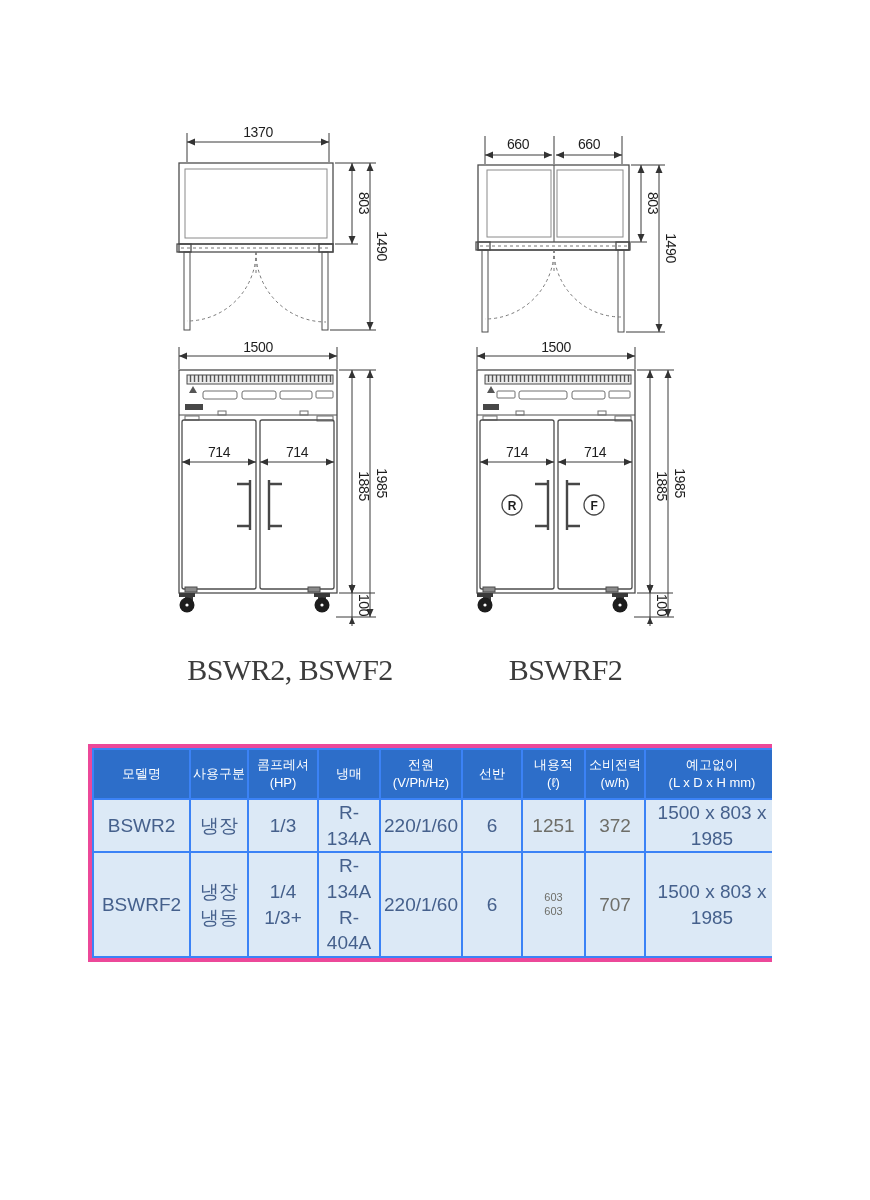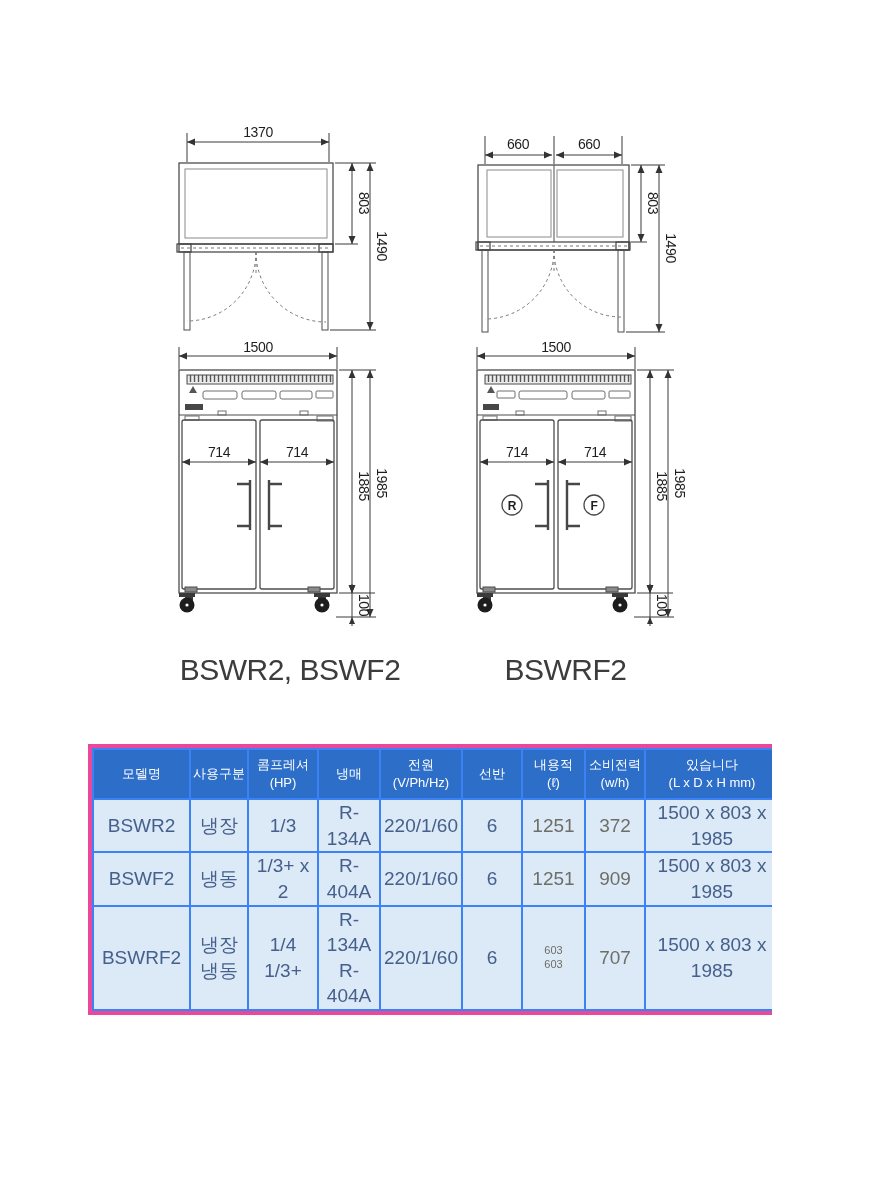--- a/index.html
+++ b/index.html
@@ -2,21 +2,21 @@
 <html><head>
 <meta charset="utf-8">
 <style>
   html,body{margin:0;padding:0;background:#ffffff;}
   .page{position:relative;width:772px;height:1200px;background:#ffffff;overflow:hidden;
         font-family:"Liberation Sans",sans-serif;border-radius:25px;}
   .dwg{position:absolute;}
   .dwg text{font-family:"Liberation Sans",sans-serif;fill:#1e1e1e;letter-spacing:-0.4px;}
   .dim-t{font-size:14px;}
   .caption{position:absolute;top:650px;height:40px;line-height:40px;text-align:center;
-           font-size:30px;color:#3c3c3c;letter-spacing:-0.5px;white-space:nowrap;}
+           font-size:30px;color:#3c3c3c;letter-spacing:-0.5px;white-space:nowrap;font-family:Liberation Serif, serif;}
   table.spec{position:absolute;left:88px;top:744px;width:690px;border-collapse:separate;
              border-spacing:2px;table-layout:fixed;background:#3b82f6;border:4px solid #ec4899;}
   table.spec th{background:#2d6ec9;color:#ffffff;font-size:13px;font-weight:normal;
                 text-align:center;vertical-align:middle;height:48px;white-space:pre-line;
                 line-height:1.35;padding:0 2px;}
   table.spec td{background:#dce9f6;color:#45608c;font-size:19px;text-align:center;
                 vertical-align:middle;height:43px;white-space:pre-line;line-height:1.35;
                 padding:0 2px;}
   table.spec td.graycol{color:#6e6e68;}
   table.spec td.smallnum{font-size:11px;line-height:1.25;}
@@ -258,45 +258,34 @@
         <th>콤프레셔
 (HP)</th>
         <th>냉매</th>
         <th>전원
 (V/Ph/Hz)</th>
         <th>선반</th>
         <th>내용적
 (ℓ)</th>
         <th>소비전력
 (w/h)</th>
-        <th>있습니다
+        <th>예고없이
 (L x D x H mm)</th>
       </tr>
     </thead>
     <tbody>
       <tr>
         <td>BSWR2</td>
         <td>냉장</td>
         <td>1/3</td>
         <td>R-134A</td>
         <td>220/1/60</td>
         <td>6</td>
         <td class="graycol">1251</td>
         <td class="graycol">372</td>
-        <td>1500 x 803 x 1985</td>
-      </tr>
-      <tr>
-        <td>BSWF2</td>
-        <td>냉동</td>
-        <td>1/3+ x 2</td>
-        <td>R-404A</td>
-        <td>220/1/60</td>
-        <td>6</td>
-        <td class="graycol">1251</td>
-        <td class="graycol">909</td>
         <td>1500 x 803 x 1985</td>
       </tr>
       <tr>
         <td>BSWRF2</td>
         <td>냉장
 냉동</td>
         <td>1/4
 1/3+</td>
         <td>R-134A
 R-404A</td>

